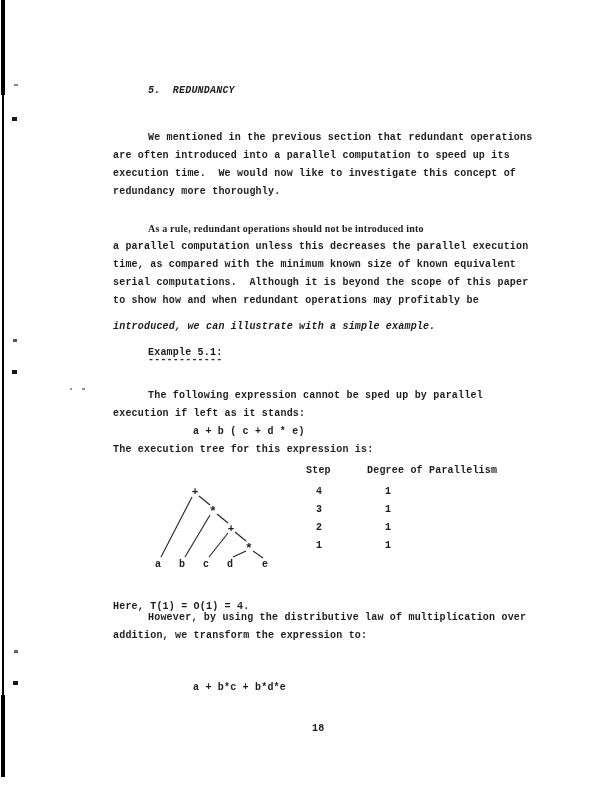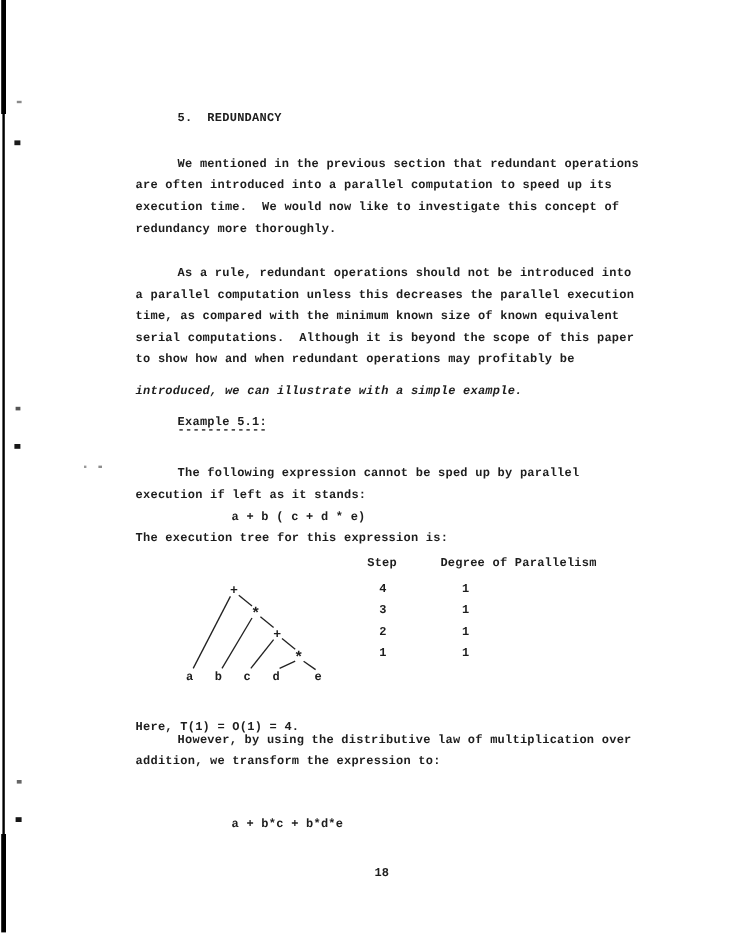--- a/index.html
+++ b/index.html
@@ -34,28 +34,28 @@
 
   <div class="mark" style="left:14px;top:84px;width:4px;height:2px;background:#8a8a8a;"></div>
   <div class="mark" style="left:12px;top:117px;width:5px;height:4px;background:#1a1a1a;"></div>
   <div class="mark" style="left:13px;top:339px;width:4px;height:3px;background:#555;"></div>
   <div class="mark" style="left:12px;top:370px;width:5px;height:4px;background:#161616;"></div>
   <div class="mark" style="left:70px;top:388px;width:2px;height:2px;background:#999;"></div>
   <div class="mark" style="left:82px;top:388px;width:3px;height:2px;background:#8d8d8d;"></div>
   <div class="mark" style="left:14px;top:650px;width:4px;height:3px;background:#666;"></div>
   <div class="mark" style="left:13px;top:681px;width:5px;height:4px;background:#161616;"></div>
 
-  <div class="tline" style="left:148px;top:93px;">5.  REDUNDANCY</div>
+  <div class="tline" style="left:148px;top:84px;font-style:italic;">5.  REDUNDANCY</div>
 
   <div class="tline" style="left:148px;top:131px;">We mentioned in the previous section that redundant operations</div>
   <div class="tline" style="left:113px;top:167px;">execution time.  We would now like to investigate this concept of</div>
   <div class="tline" style="left:113px;top:149px;">are often introduced into a parallel computation to speed up its</div>
   <div class="tline" style="left:113px;top:185px;">redundancy more thoroughly.</div>
 
-  <div class="tline" style="left:148px;top:222px;">As a rule, redundant operations should not be introduced into</div>
+  <div class="tline" style="left:148px;top:222px;font-family:Liberation Serif, serif;">As a rule, redundant operations should not be introduced into</div>
   <div class="tline" style="left:113px;top:240px;">a parallel computation unless this decreases the parallel execution</div>
   <div class="tline" style="left:113px;top:258px;">time, as compared with the minimum known size of known equivalent</div>
   <div class="tline" style="left:113px;top:276px;">serial computations.  Although it is beyond the scope of this paper</div>
   <div class="tline" style="left:113px;top:294px;">to show how and when redundant operations may profitably be</div>
   <div class="tline" style="left:113px;top:320px;font-style:italic;">introduced, we can illustrate with a simple example.</div>
 
   <div class="tline" style="left:148px;top:346px;">Example 5.1:</div>
   <div class="tline dashes" style="left:148px;top:353px;">------------</div>
 
   <div class="tline" style="left:148px;top:389px;">The following expression cannot be sped up by parallel</div>

